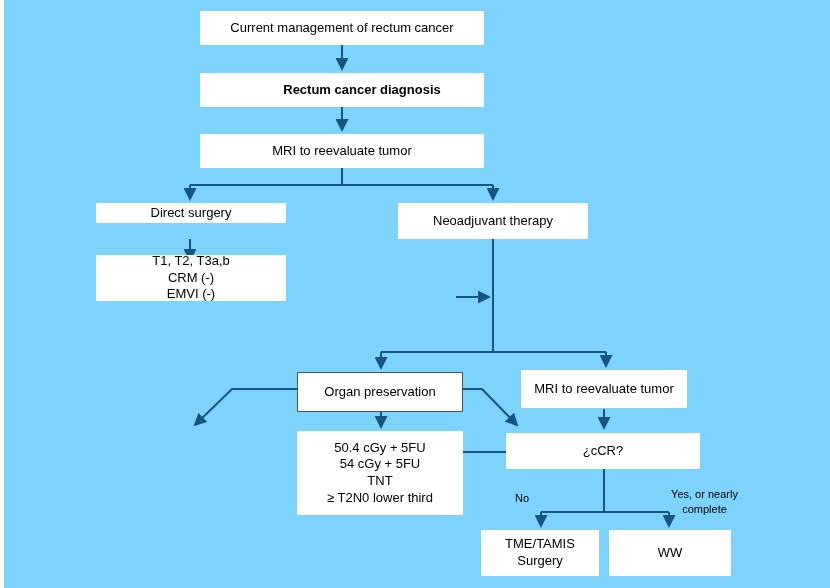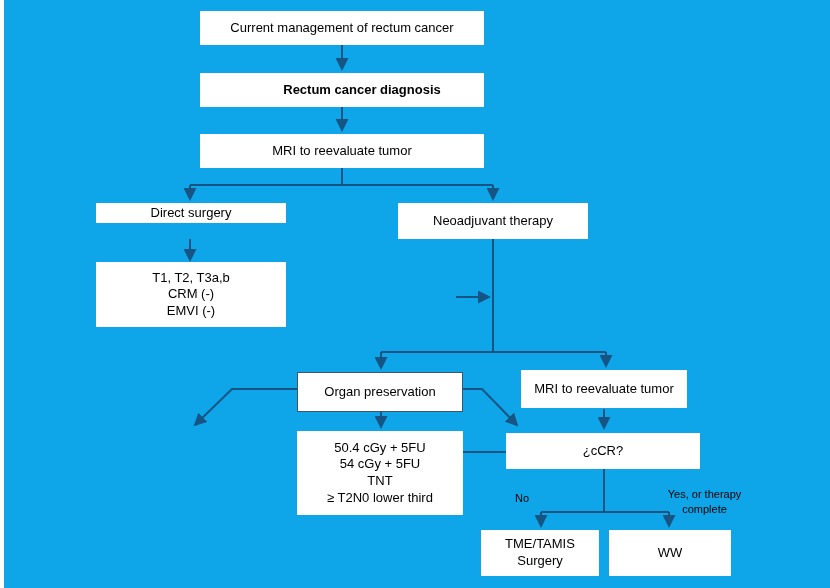--- a/index.html
+++ b/index.html
@@ -4,21 +4,21 @@
 <style>
   html, body { margin: 0; padding: 0; }
   body {
     font-family: "Liberation Sans", "DejaVu Sans", sans-serif;
     background: #ffffff;
   }
   .page {
     position: relative;
     width: 830px;
     height: 588px;
-    background: #0ea5e9;
+    background: #7dd3fc;
     border-left: 4px solid #ffffff;
     box-sizing: border-box;
     overflow: hidden;
   }
   .edges {
     position: absolute;
     left: 0; top: 0;
     width: 830px; height: 588px;
   }
   .node {
@@ -95,21 +95,21 @@
   </div>
 
   <div class="node" style="left:92px; top:203px; width:190px; height:20px;">
     <span>Direct surgery</span>
   </div>
 
   <div class="node" style="left:394px; top:203px; width:190px; height:36px;align-items:center;">
     <span>Neoadjuvant therapy</span>
   </div>
 
-  <div class="node" style="left:92px; top:262px; width:190px; height:65px;">
+  <div class="node" style="left:92px; top:255px; width:190px; height:46px;">
     <span>T1, T2, T3a,b
 CRM (-)
 EMVI (-)</span>
   </div>
 
 
   <div class="node bordered" style="left:293px; top:372px; width:166px; height:40px;">
     <span>Organ preservation</span>
   </div>
 
@@ -136,17 +136,17 @@
   <div class="node" style="left:477px; top:530px; width:118px; height:46px;">
     <span>TME/TAMIS
 Surgery</span>
   </div>
 
   <div class="edge-label" style="left:500px; top:491px; width:36px;">
     <span>No</span>
   </div>
 
   <div class="edge-label" style="left:648px; top:487px; width:105px;">
-    <span>Yes, or therapy
+    <span>Yes, or nearly
 complete</span>
   </div>
 
 </div>
 
 </body></html>

